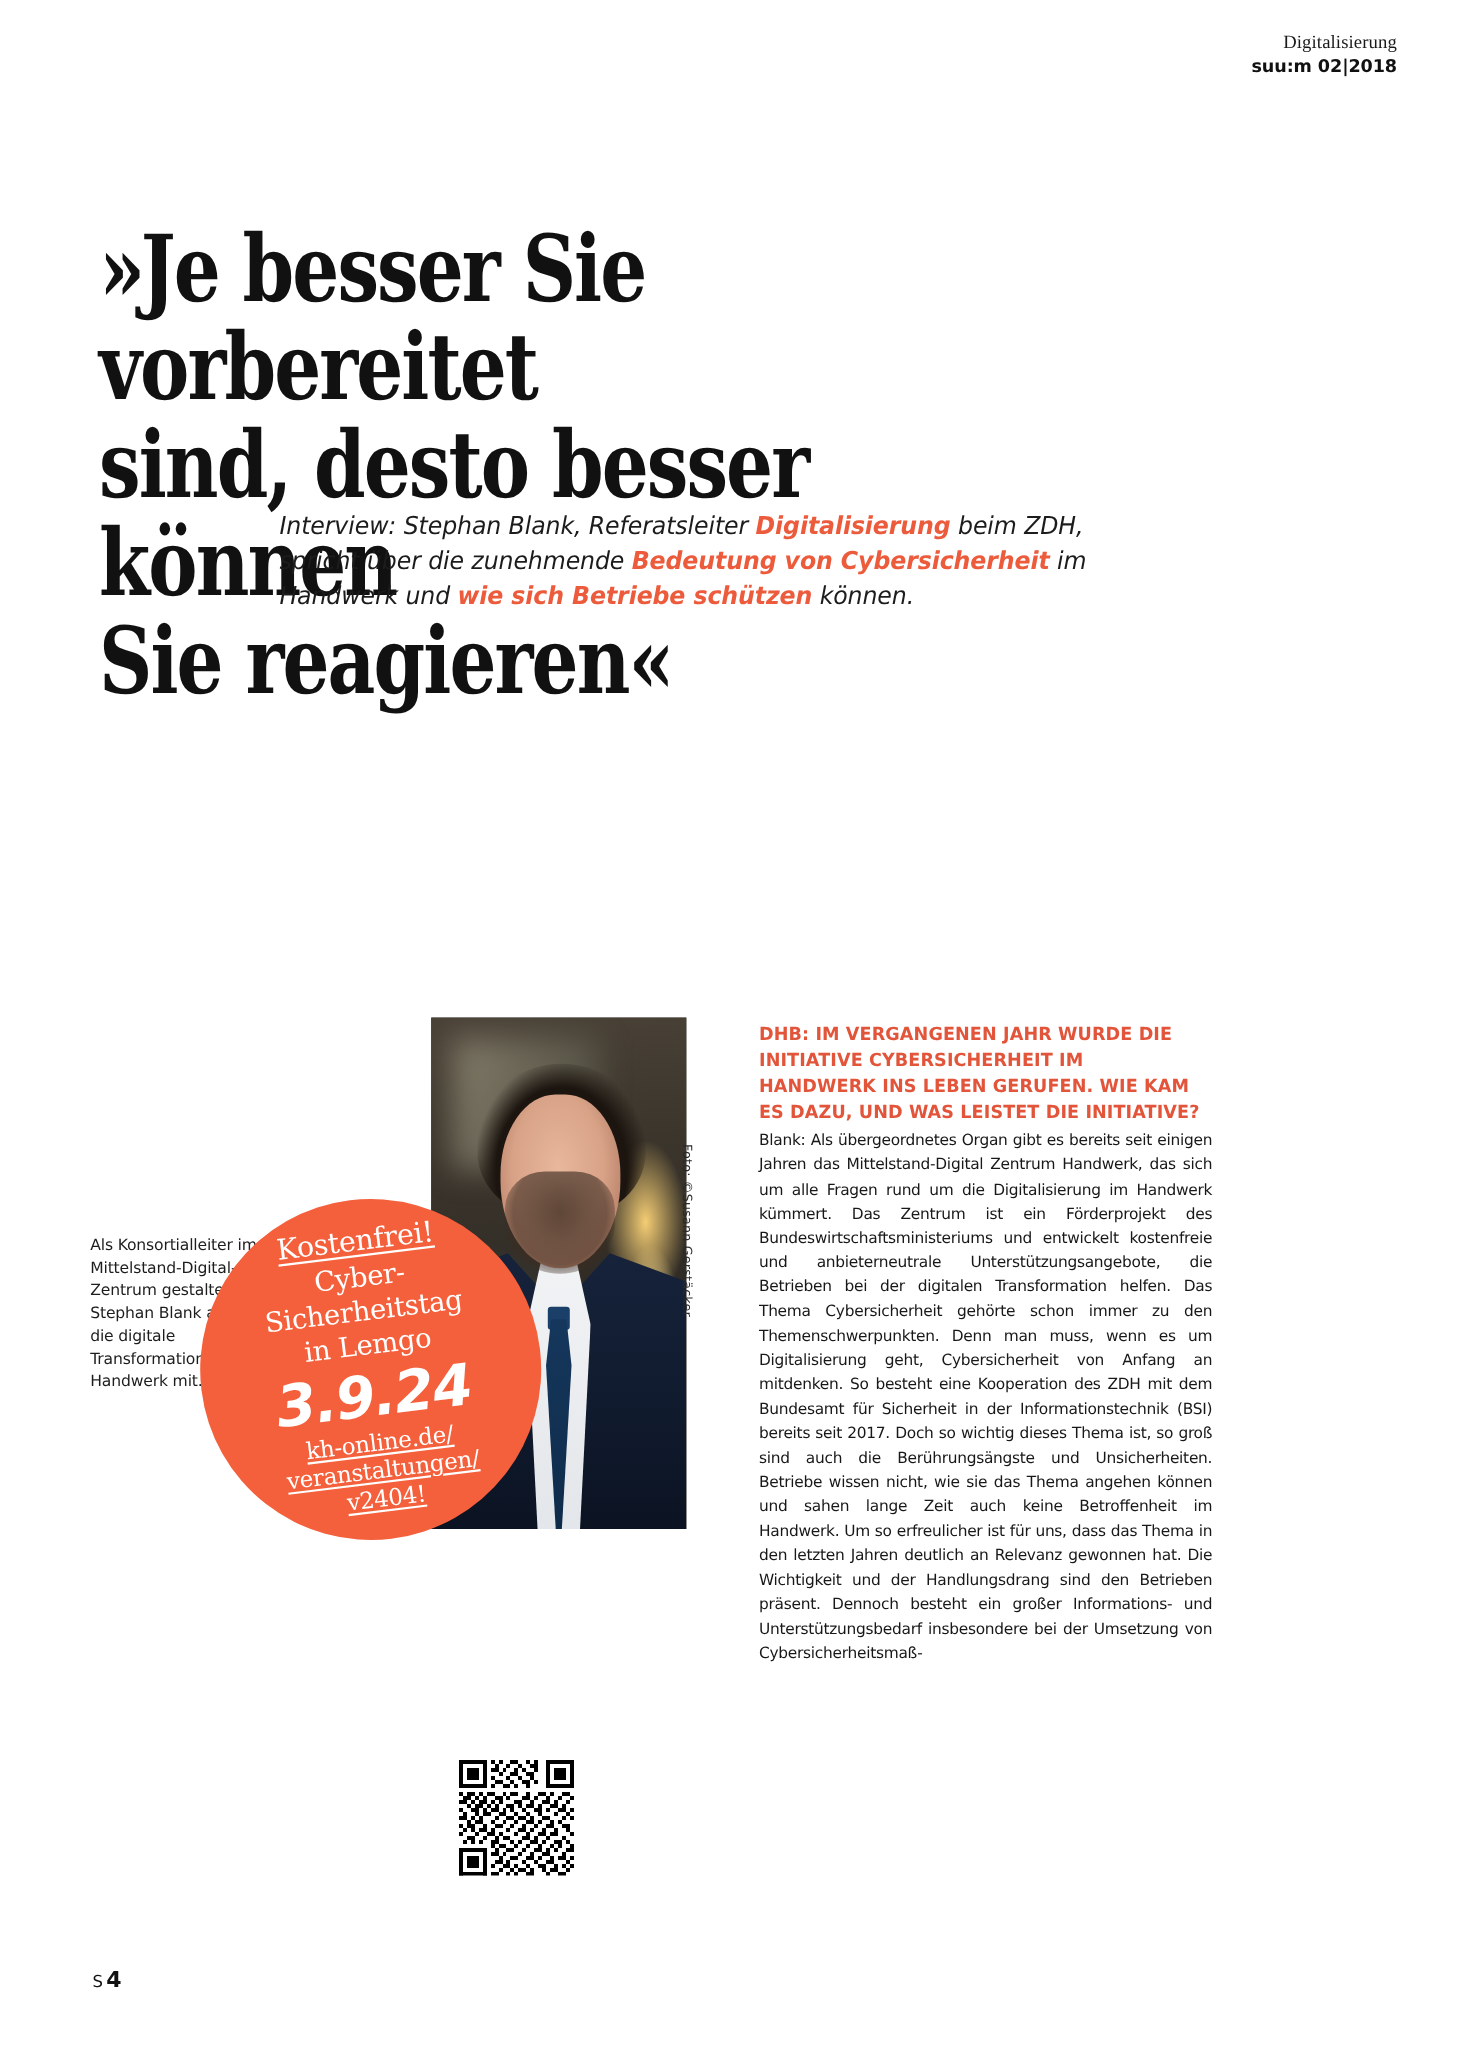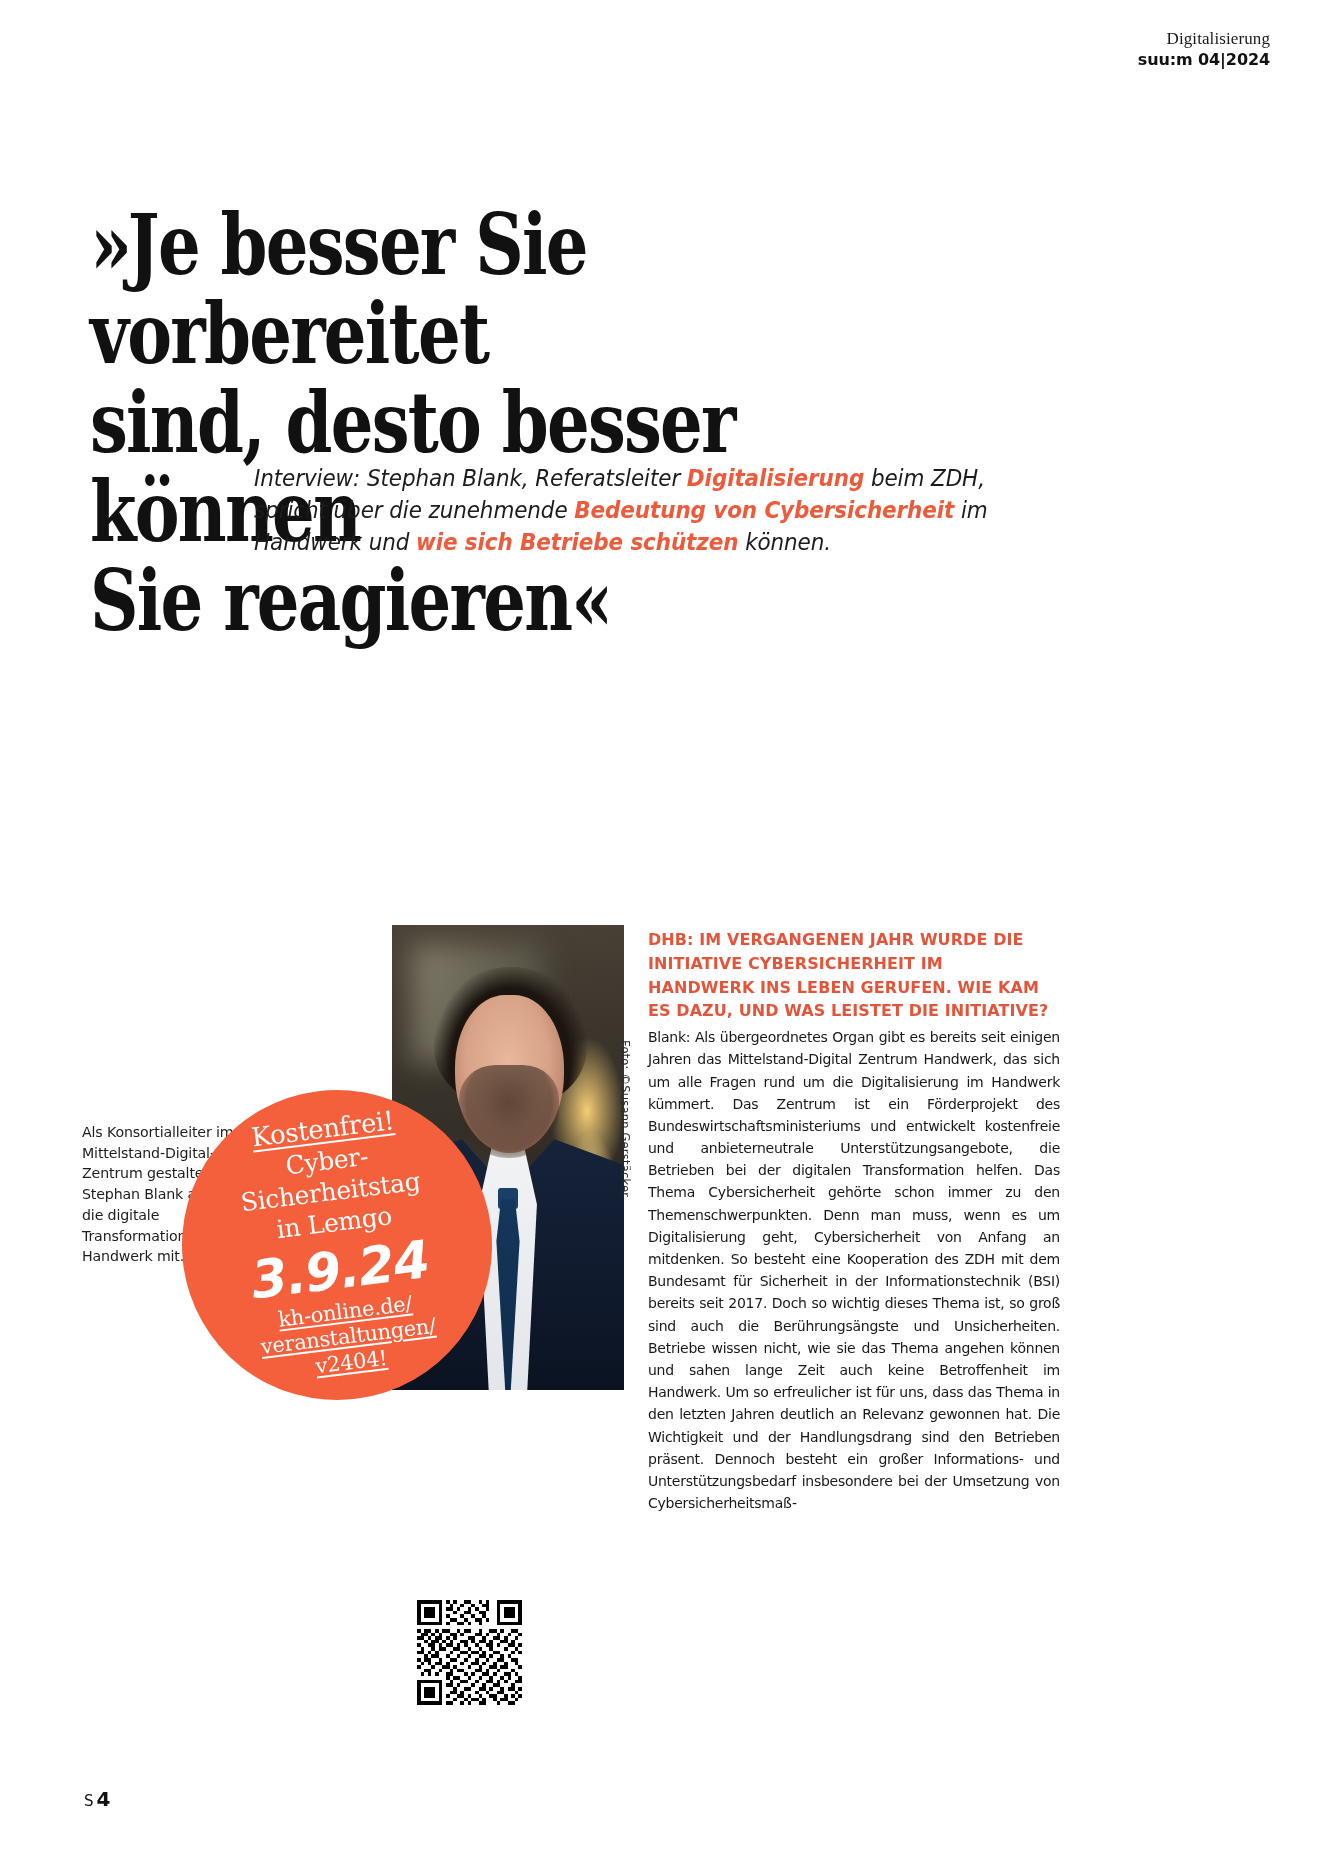--- a/index.html
+++ b/index.html
@@ -154,21 +154,21 @@
 
   
   .qrwrap {
     position: absolute; left: 385px; top: 1600px; width: 105px; height: 105px;
     background: #fff;
   }
   .qr { width: 105px; height: 105px; display: block; }
 
   
   .article {
-    position: absolute; left: 616px; top: 928px; width: 412px;
+    position: absolute; left: 658px; top: 928px; width: 412px;
   }
   .article .q {
     font-family: "DejaVu Sans", sans-serif;
     font-weight: 700; font-size: 16.4px; line-height: 1.45;
     color: #e2553a; text-transform: uppercase; letter-spacing: .1px;
     transform: scaleX(.975); transform-origin: left top;
   }
   .article .a {
     font-family: "DejaVu Sans", sans-serif;
     font-size: 14px; line-height: 1.585; color: #181818;
@@ -184,21 +184,21 @@
   .folio .s { font-size: 15px; }
   .folio .n { font-size: 20px; font-weight: 700; margin-left: 3px; }
 </style>
 </head>
 <body>
 
 <div class="page">
 
   <div class="runhead">
     <div class="rh-sec">Digitalisierung</div>
-    <div class="rh-iss">suu:m 04|2024</div>
+    <div class="rh-iss">suu:m 02|2018</div>
   </div>
 
   <h1 class="headline">»Je besser Sie vorbereitet
 sind, desto besser können
 Sie reagieren«</h1>
 
   <p class="standfirst"><span>Interview: Stephan Blank, Referatsleiter </span><span class="hl">Digitalisierung</span><span> beim ZDH, spricht über die zunehmende </span><span class="hl">Bedeutung von Cybersicherheit</span><span> im Handwerk und </span><span class="hl">wie sich Betriebe schützen</span><span> können.</span></p>
 
   <p class="caption">Als Konsortialleiter im Mittelstand-Digital-Zentrum gestaltet Stephan Blank aktiv die digitale Transformation im Handwerk mit.</p>
 

